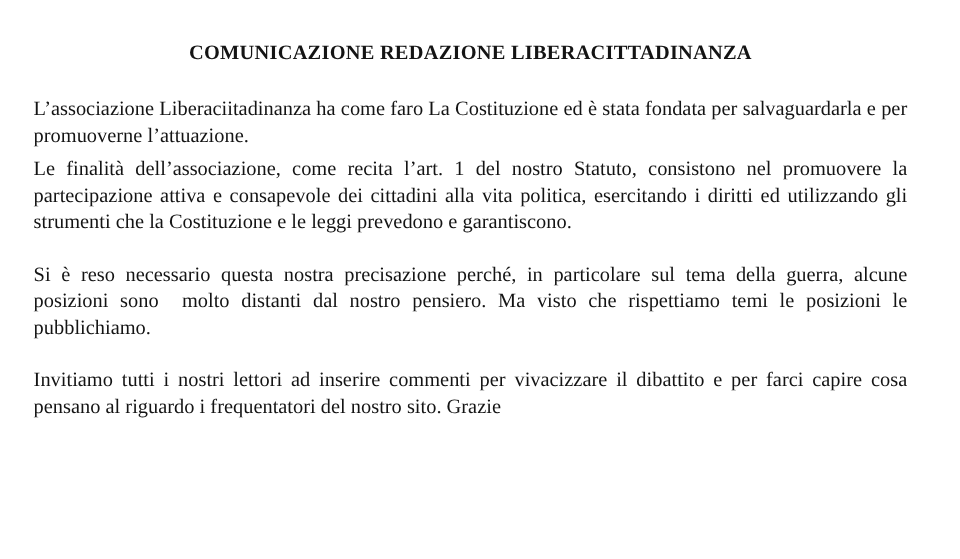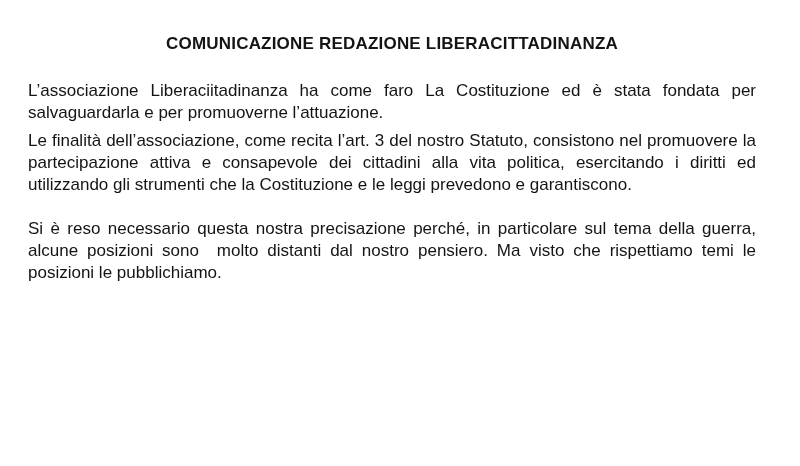--- a/index.html
+++ b/index.html
@@ -7,21 +7,21 @@
     padding: 0;
     background: #ffffff;
   }
   .page {
     position: relative;
     width: 800px;
     height: 466px;
     box-sizing: border-box;
     background: #ffffff;
     color: #141414;
-    font-family: Liberation Sans, sans-serif;
+    font-family: Liberation Serif, serif;
     padding: 34px 38px 0 22px;
     overflow: hidden;
   }
   .doc-title {
     margin: 0 0 26px 0;
     font-size: 17px;
     line-height: 20px;
     font-weight: 700;
     text-align: center;
     letter-spacing: 0.2px;
@@ -39,20 +39,23 @@
   }
 </style>
 </head>
 <body>
 
 <div class="page">
   <h1 class="doc-title">COMUNICAZIONE REDAZIONE LIBERACITTADINANZA</h1>
 
   <section class="block">
     <p class="para">L’associazione Liberaciitadinanza ha come faro La Costituzione ed è stata fondata per salvaguardarla e per promuoverne l’attuazione.</p>
-    <p class="para">Le finalità dell’associazione, come recita l’art. 3 del nostro Statuto, consistono nel promuovere la partecipazione attiva e consapevole dei cittadini alla vita politica, esercitando i diritti ed utilizzando gli strumenti che la Costituzione e le leggi prevedono e garantiscono.</p>
+    <p class="para">Le finalità dell’associazione, come recita l’art. 1 del nostro Statuto, consistono nel promuovere la partecipazione attiva e consapevole dei cittadini alla vita politica, esercitando i diritti ed utilizzando gli strumenti che la Costituzione e le leggi prevedono e garantiscono.</p>
   </section>
 
   <section class="block">
     <p class="para">Si è reso necessario questa nostra precisazione perché, in particolare sul tema della guerra, alcune posizioni sono  molto distanti dal nostro pensiero. Ma visto che rispettiamo temi le posizioni le pubblichiamo.</p>
   </section>
 
+  <section class="block">
+    <p class="para">Invitiamo tutti i nostri lettori ad inserire commenti per vivacizzare il dibattito e per farci capire cosa pensano al riguardo i frequentatori del nostro sito. Grazie</p>
+  </section>
 </div>
 
 </body></html>

